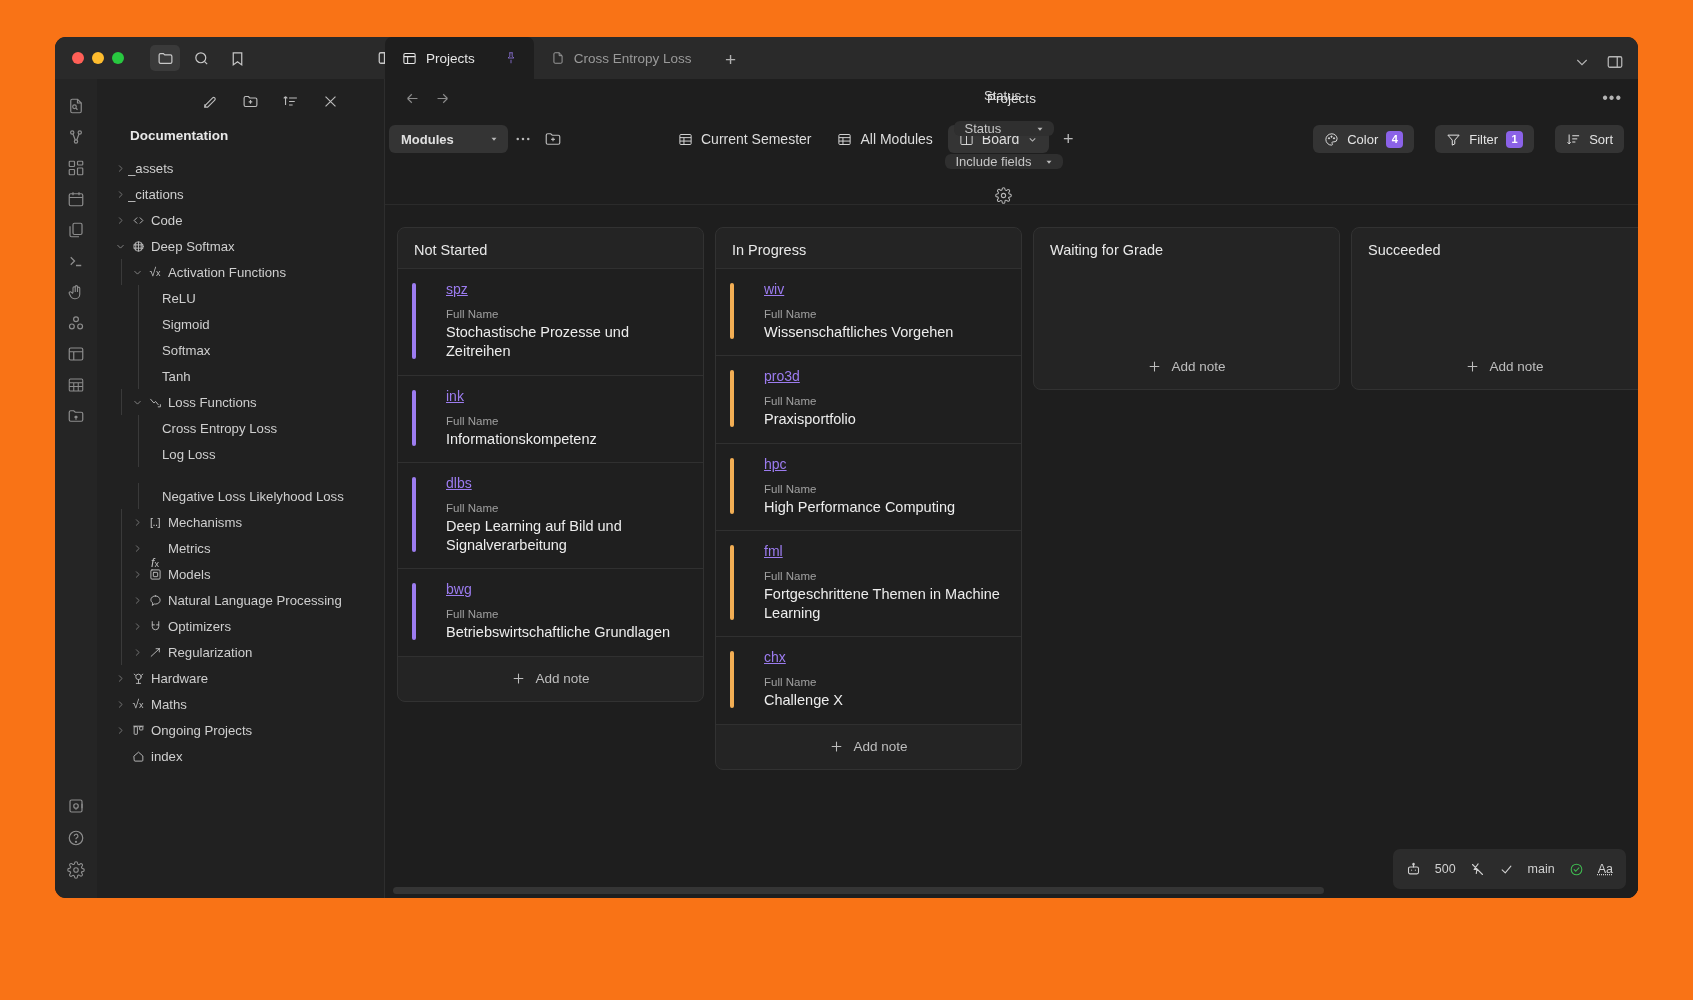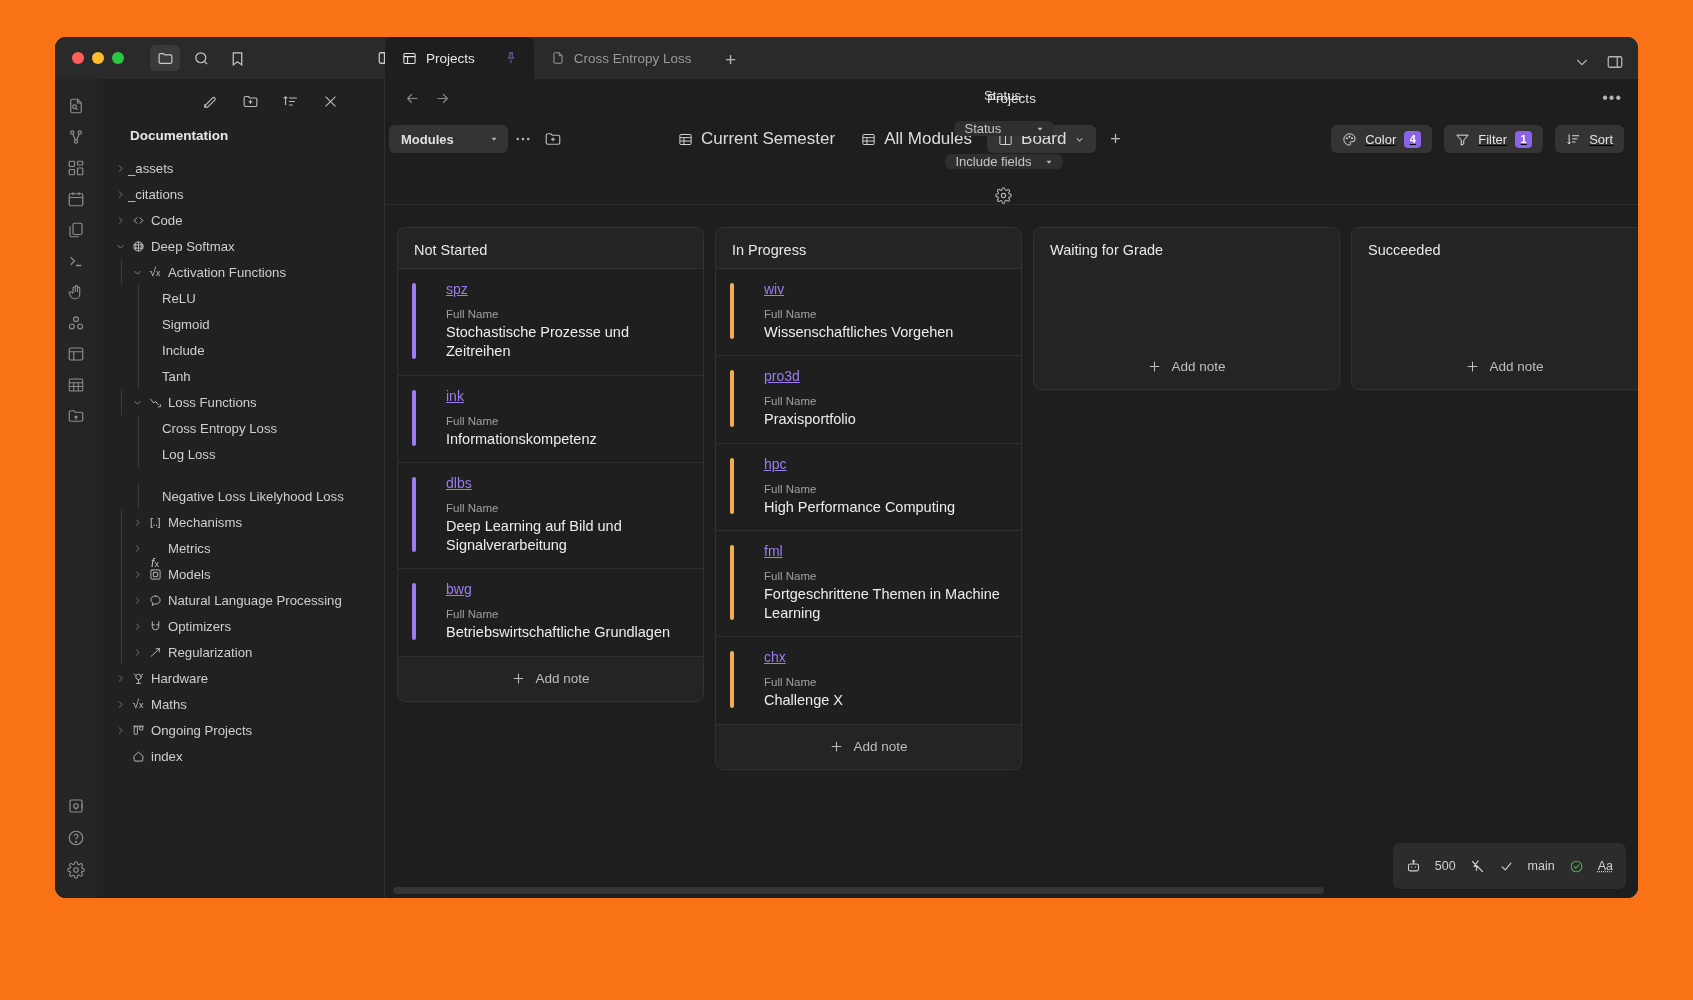--- a/index.html
+++ b/index.html
@@ -141,24 +141,24 @@
     height: 28px; min-width: 119px; background: #343434; border-radius: 6px;
     display: flex; align-items: center; justify-content: space-between;
     padding: 0 9px 0 12px; font-size: 13px; color: #e0e0e0; font-weight: bold;
     margin-left: 4px;
   }
   .caret { font-size: 8px; color: #b9b9b9; }
   .vb-icon { width: 30px; height: 28px; display: flex; align-items: center; justify-content: center; color: #b9b9b9; }
   .view-tabs { display: flex; align-items: center; gap: 4px; margin-left: 99px; }
   .vtab {
     height: 28px; display: flex; align-items: center; gap: 8px;
-    padding: 0 11px; border-radius: 6px; font-size: 17px; color: #ddd;
+    padding: 0 11px; border-radius: 6px; font-size: 14px; color: #ddd;
   }
   .vtab.active { background: #343434; }
-  .vb-right { margin-left: auto; display: flex; align-items: center; gap: 12px; text-decoration: underline; }
+  .vb-right { margin-left: auto; display: flex; align-items: center; gap: 21px; }
   .pill {
     height: 28px; background: #343434; border-radius: 6px;
     display: flex; align-items: center; gap: 8px; padding: 0 11px;
     font-size: 13px; color: #e3e3e3;
   }
   .badge {
     background: #8b62e8; color: #fff; border-radius: 4px;
     font-size: 11px; min-width: 17px; height: 17px;
     display: flex; align-items: center; justify-content: center; padding: 0 4px;
     font-weight: bold;
@@ -213,21 +213,21 @@
   
   .hscroll {
     position: absolute; left: 0; right: 0; bottom: 0; height: 16px;
     background: #1e1e1e; display: flex; align-items: center;
   }
   .hscroll-track { margin: 0 8px; height: 7px; background: #353535; border-radius: 4px; width: 931px; }
 
   
   .statusbar {
     position: absolute; right: 12px; bottom: 9px;
-    height: 46px; background: #2c2c2c; border-radius: 7px;
+    height: 40px; background: #2c2c2c; border-radius: 7px;
     display: flex; align-items: center; gap: 14px; padding: 0 13px;
     font-size: 12.5px; color: #d0d0d0;
   }
   .sb-item { display: flex; align-items: center; }
   .sb-check-green { color: #3fb950; }
   .sb-aa { text-decoration: underline; text-decoration-style: dotted; }
 
   svg { display: block; }
 </style>
 </head>
@@ -501,21 +501,21 @@
               <span class="tlabel">ReLU</span>
             </div>
             <div class="tnode" style="padding-left: 50px;">
               <span class="guide" style="left: 41px;"></span>
               <span class="chev"></span>
               <span class="tlabel">Sigmoid</span>
             </div>
             <div class="tnode" style="padding-left: 50px;">
               <span class="guide" style="left: 41px;"></span>
               <span class="chev"></span>
-              <span class="tlabel">Include</span>
+              <span class="tlabel">Softmax</span>
             </div>
             <div class="tnode" style="padding-left: 50px;">
               <span class="guide" style="left: 41px;"></span>
               <span class="chev"></span>
               <span class="tlabel">Tanh</span>
             </div>
             <div class="tnode" style="padding-left: 33px;">
               <span class="guide" style="left: 24px;"></span>
               <span class="chev open">
                 <svg width="11" height="11" viewBox="0 0 24 24" fill="none" stroke="currentColor" stroke-width="1.7" stroke-linecap="round" stroke-linejoin="round">

